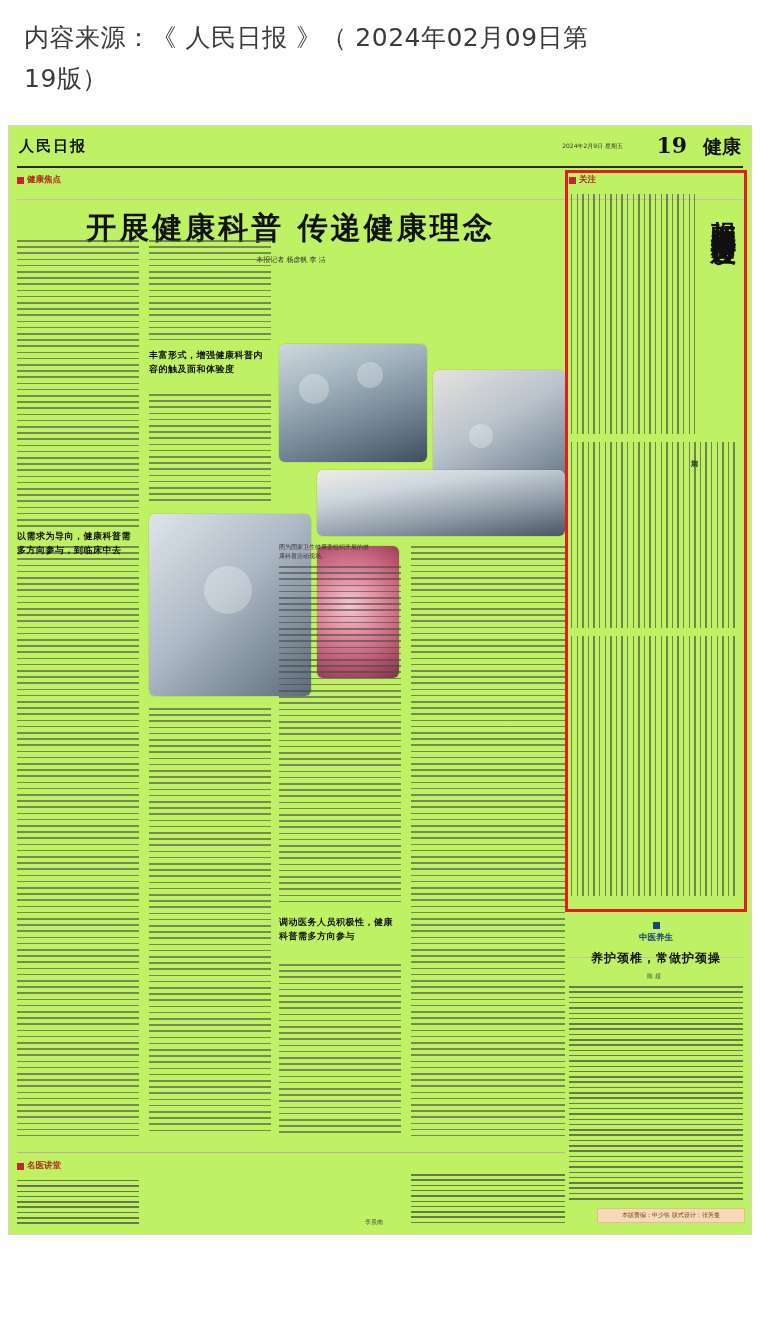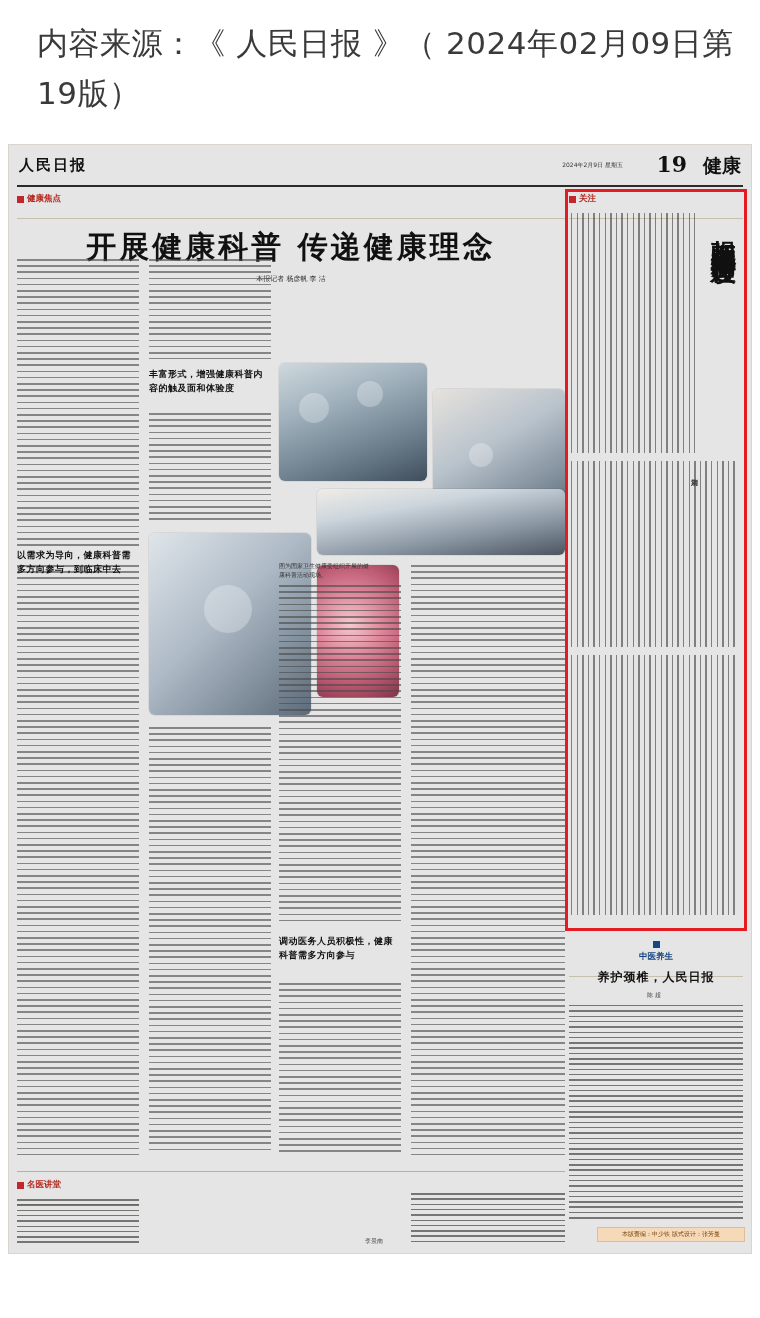--- a/index.html
+++ b/index.html
@@ -16,41 +16,41 @@
   }
   .page {
     position: relative;
     width: 760px;
     height: 1318px;
     background: #fff;
   }
 
   
   .credit {
-    padding: 18px 20px 10px 37px;
-    font-size: 31px;
+    padding: 18px 20px 10px 24px;
+    font-size: 25px;
     line-height: 1.62;
     color: #3a3a3a;
     font-family: "DejaVu Sans", "Liberation Sans", sans-serif;
   }
   .credit .line {
     letter-spacing: 0.5px;
   }
   .credit .author {
     margin-top: 8px;
     color: #3a3a3a;
   }
 
   
   .paper {
     position: relative;
     margin: 16px 8px 0 8px;
     width: 744px;
     height: 1110px;
-    background: #e5e5e5;
+    background: #bef264;
     border: 1px solid #d9d4cc;
     box-sizing: border-box;
     overflow: hidden;
     font-family: "DejaVu Sans", "Liberation Sans", sans-serif;
   }
 
   
   .masthead {
     position: relative;
     height: 34px;
@@ -418,21 +418,21 @@
           </div>
         <div class="textcol" style="left:2px;top:462px;width:168px;height:260px;">
             <div class="lines v"></div>
           </div>
 
         <div class="rubric blue" style="position:absolute;left:0;top:748px;width:174px;flex-direction:column;">
           <span class="sq"></span>
           <span>中医养生</span>
         </div>
 
-        <div class="small-headline" style="left:0;top:776px;width:174px;">养护颈椎，人民日报</div>
+        <div class="small-headline" style="left:0;top:776px;width:174px;">养护颈椎，常做护颈操</div>
         <div class="tiny-byline" style="left:78px;top:798px;">陈  超</div>
 
         <div class="textcol" style="left:0;top:812px;width:174px;height:216px;">
             <div class="lines dense"></div>
           </div>
 
         <div class="orange-strip" style="left:28px;top:1034px;width:146px;height:13px;">本版责编：申少铁  版式设计：张芳曼</div>
       </div>
 
     </div>

